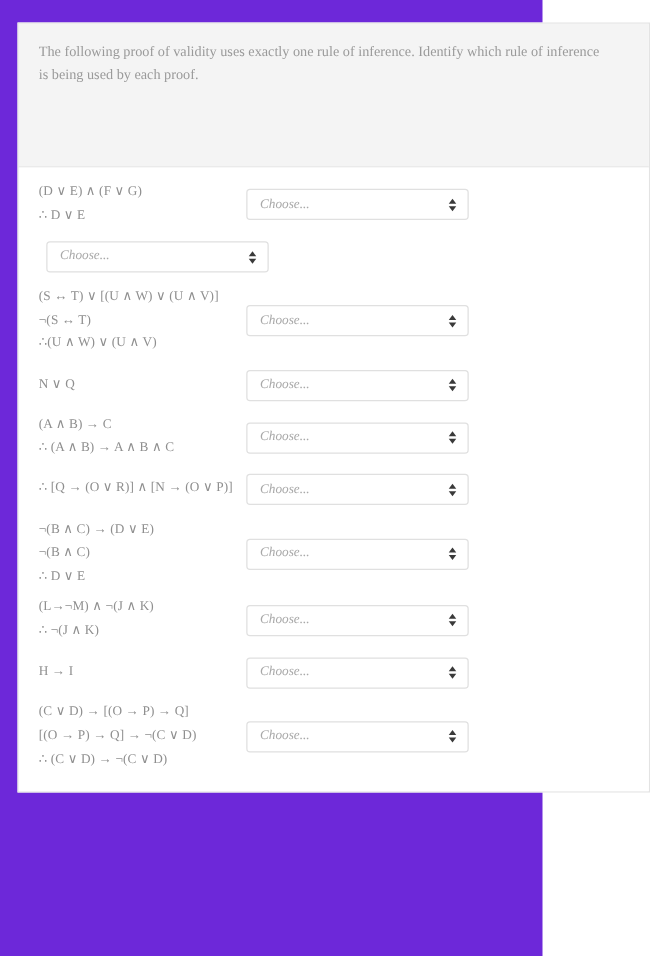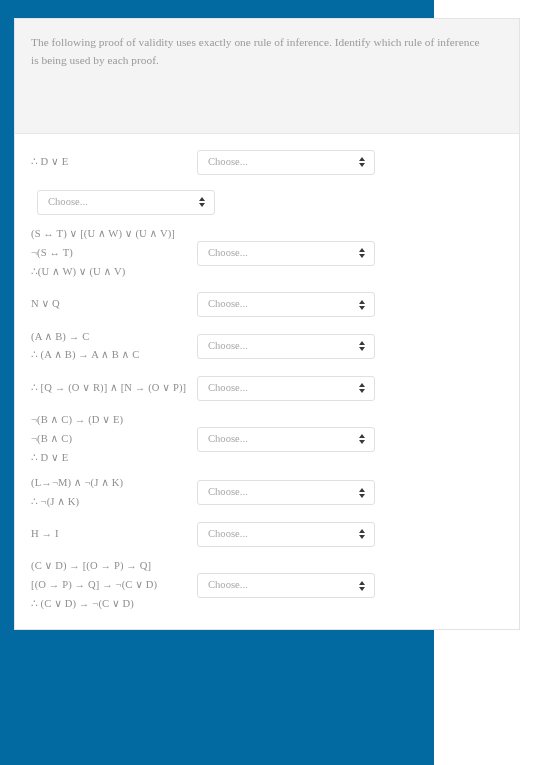--- a/index.html
+++ b/index.html
@@ -10,21 +10,21 @@
     width: 534px;
     height: 765px;
     background: #ffffff;
     font-family: "Liberation Serif", "DejaVu Serif", serif;
     overflow: hidden;
   }
   .page {
     width: 434px;
     height: 765px;
     position: relative;
-    background: #0369a1;
+    background: #6d28d9;
     box-sizing: border-box;
     padding: 18px 14px 18px 14px;
   }
   .quiz-shell {
     border: 1px solid #e3e3e3;
     background: #ffffff;
     box-sizing: border-box;
     width: 506px;
   }
   
@@ -79,20 +79,21 @@
     height: 25px;
     box-sizing: border-box;
     border: 1px solid #e0e0e0;
     border-radius: 3px;
     background: #ffffff;
     display: flex;
     align-items: center;
     justify-content: space-between;
     padding: 0 8px 0 10px;
     cursor: pointer;
+    font-style: italic;
   }
   .choose-label {
     color: #a8a8a8;
     font-size: 10.6px;
     font-family: "Liberation Serif", "DejaVu Serif", serif;
     line-height: 1;
   }
   .spinner-icon {
     display: flex;
     flex-direction: column;
@@ -120,20 +121,21 @@
 <div class="page">
   <div class="quiz-shell">
 
     <div class="instruction-panel">
       <p class="instruction-text">The following proof of validity uses exactly one rule of inference. Identify which rule of inference is being used by each proof.</p>
     </div>
 
     <div class="proof-card" id="proof-list">
         <div class="proof-row">
           <div class="proof-block">
+            <div class="proof-line">(D ∨ E) ∧ (F ∨ G)</div>
             <div class="proof-line">∴ D ∨ E</div>
           </div>
           <div class="select-cell">
             <div class="choose-select">
               <span class="choose-label">Choose...</span>
               <span class="spinner-icon">
                 <span class="tri up"></span>
                 <span class="tri down"></span>
               </span>
             </div>

